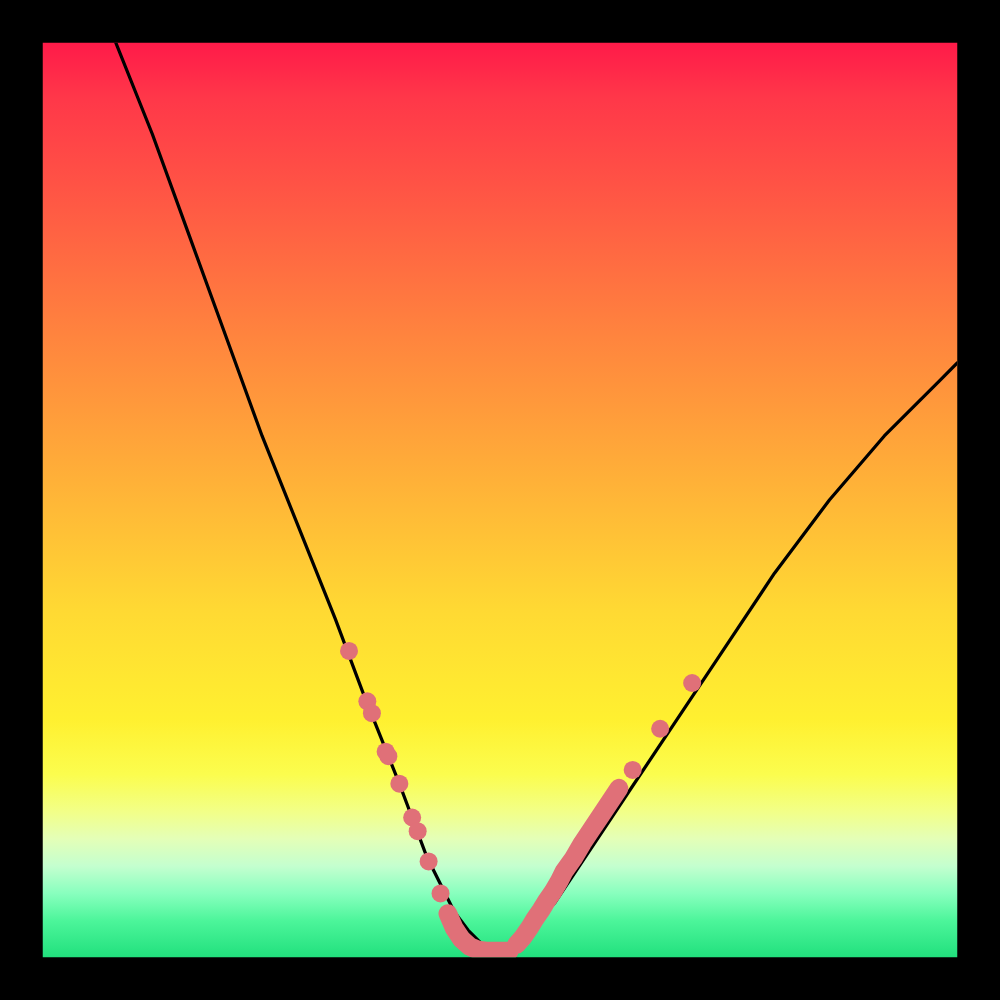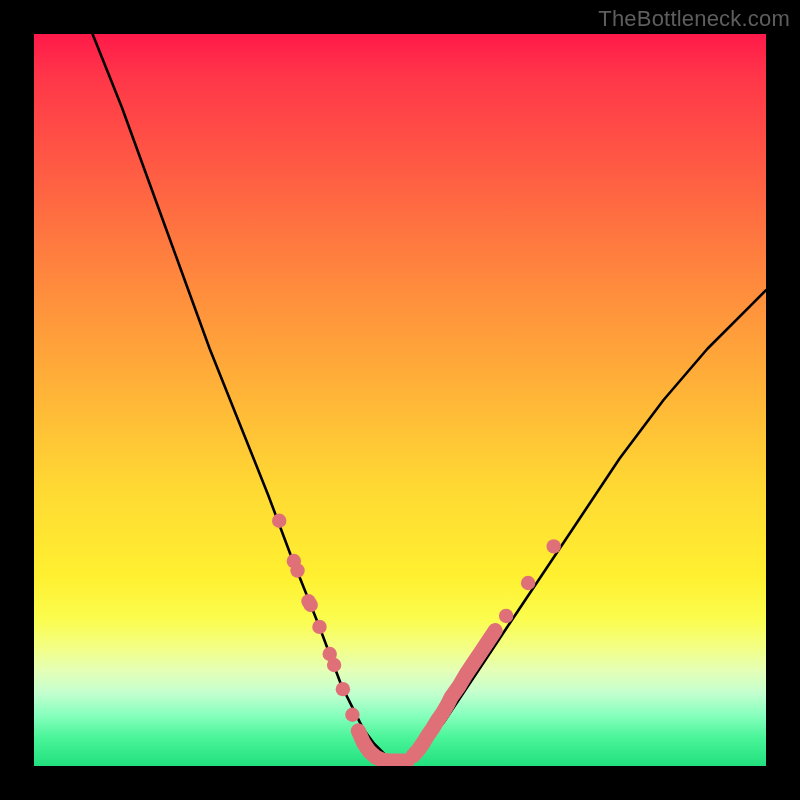--- a/index.html
+++ b/index.html
@@ -84,14 +84,13 @@
           <circle cx="308.90" cy="655.14" r="7.2" fill="#e07078"></circle>
           <circle cx="318.42" cy="680.76" r="7.2" fill="#e07078"></circle>
           <path d="M324.28 696.86 L329.40 708.58 L335.26 717.36 L341.84 723.22 L348.43 726.14 L355.02 726.88 L361.61 726.88 L368.20 726.88 L373.32 726.88 " fill="none" stroke="#e07078" stroke-width="15" stroke-linecap="round" stroke-linejoin="round"></path>
           <path d="M379.18 721.75 L384.30 715.90 L389.42 708.58 L393.82 701.26 L398.94 693.94 L403.33 686.62 L408.46 679.30 L413.58 670.51 L417.24 663.19 L424.56 652.94 L431.88 640.50 L439.20 629.52 L446.52 618.54 L453.84 607.56 L461.16 596.58 " fill="none" stroke="#e07078" stroke-width="15" stroke-linecap="round" stroke-linejoin="round"></path>
           <circle cx="472.14" cy="581.94" r="7.2" fill="#e07078"></circle>
           <circle cx="494.10" cy="549.00" r="7.2" fill="#e07078"></circle>
           <circle cx="519.72" cy="512.40" r="7.2" fill="#e07078"></circle>
         </g>
     </svg>
   </div>
-  <div class="watermark">TheBottleneck.com</div>
 </div>
 
 </body></html>

